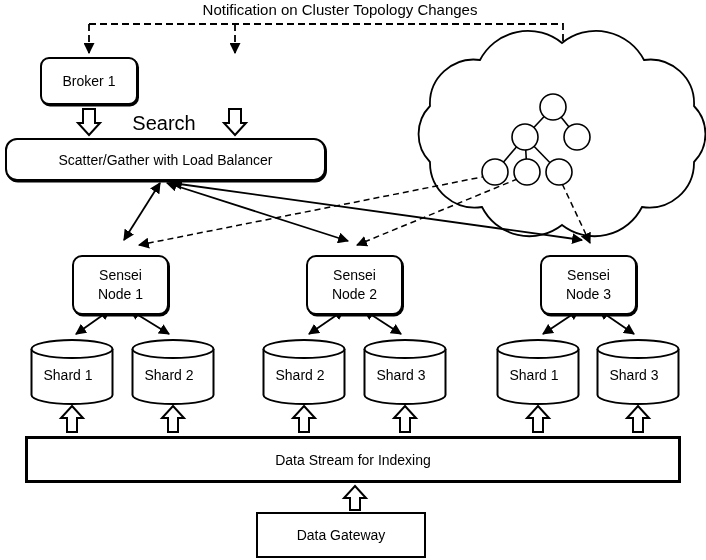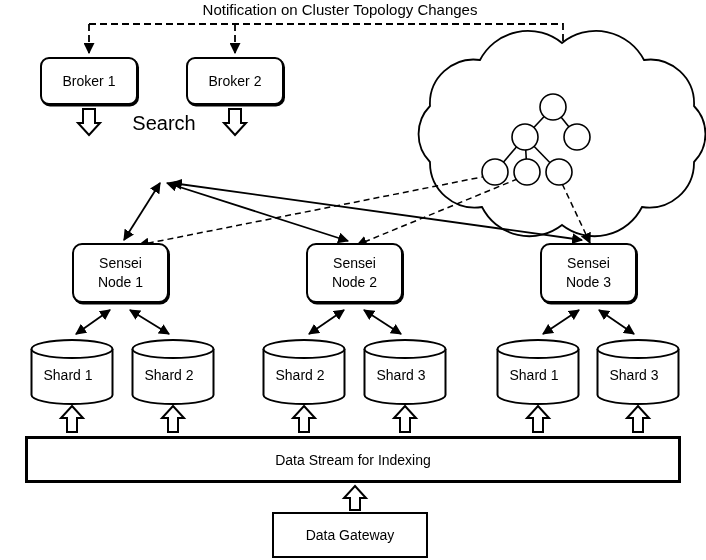--- a/index.html
+++ b/index.html
@@ -14,26 +14,26 @@
   .zk{left:500px;top:59px;width:126px;font-size:15px;}
   .box{
     position:absolute;display:flex;align-items:center;justify-content:center;
     background:#fff;border:2px solid #000;box-sizing:border-box;
     font-size:14px;text-align:center;
   }
   .rounded{border-radius:9px;box-shadow:1px 1.5px 0 0 #000;}
   .broker{width:98px;height:48px;top:57px;}
   .b1{left:40px;} .b2{left:186px;}
   .scatter{left:5px;top:138px;width:321px;height:43px;border-radius:12px;box-shadow:1px 1.5px 0 0 #000;}
-  .node{width:97px;height:60px;top:243px;border-radius:10px;box-shadow:1px 1.5px 0 0 #000;
+  .node{width:97px;height:60px;top:255px;border-radius:10px;box-shadow:1px 1.5px 0 0 #000;
         flex-direction:column;font-size:14px;line-height:19px;}
   .n1{left:72px;} .n2{left:306px;} .n3{left:540px;}
   .shard-lbl{position:absolute;top:367px;width:74px;font-size:14px;text-align:center;}
   .datastream{left:25px;top:436px;width:656px;height:47px;border-width:3px;}
-  .gateway{left:272px;top:512px;width:156px;height:46px;border-width:2.5px;}
+  .gateway{left:256px;top:512px;width:170px;height:46px;border-width:2.5px;}
 </style>
 </head>
 <body>
 
 <div id="stage">
 
   <svg id="diagram-svg" viewBox="0 0 706 560" xmlns="http://www.w3.org/2000/svg">
     <defs>
       <marker id="ah" viewBox="0 0 10 10" refX="9" refY="5" markerWidth="11" markerHeight="11" orient="auto-start-reverse" markerUnits="userSpaceOnUse">
         <path d="M0 0 L10 5 L0 10 z" fill="#000"></path>
@@ -133,22 +133,22 @@
       <polygon points="355,486 366,498 360,498 360,510 350,510 350,498 344,498"></polygon>
     </g>
   </svg>
 
   <div class="lbl title">Notification on Cluster Topology Changes</div>
 
   <div class="lbl search">Search</div>
 
 
   <div class="box rounded broker b1">Broker 1</div>
-  <div class="box rounded broker b2">Broker 2</div>
 
+  <div class="box scatter">Scatter/Gather with Load Balancer</div>
 
   <div class="box node n1">
     <span>Sensei</span>
     <span>Node 1</span>
   </div>
   <div class="box node n2">
     <span>Sensei</span>
     <span>Node 2</span>
   </div>
   <div class="box node n3">

